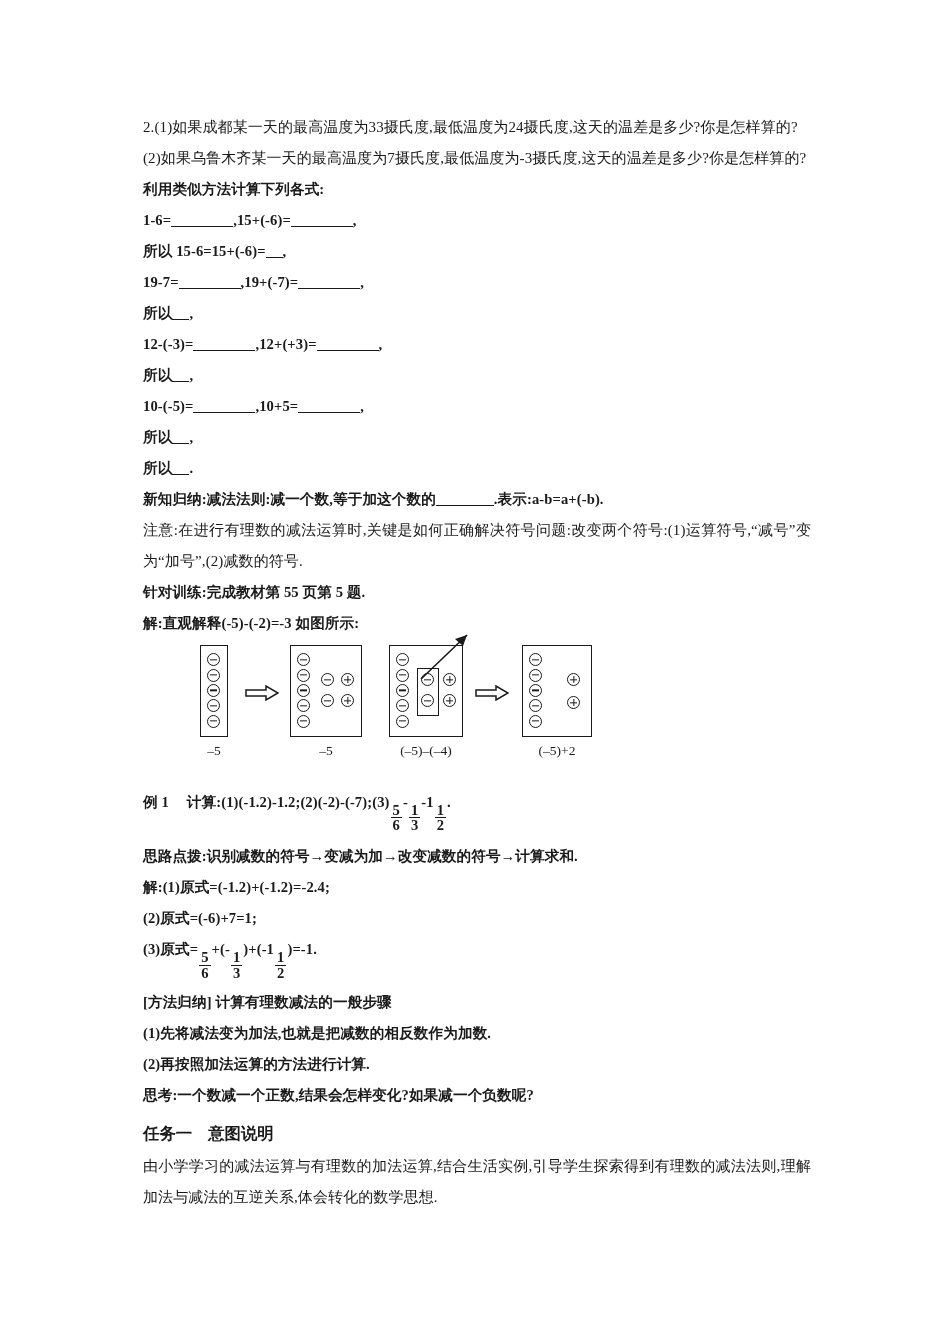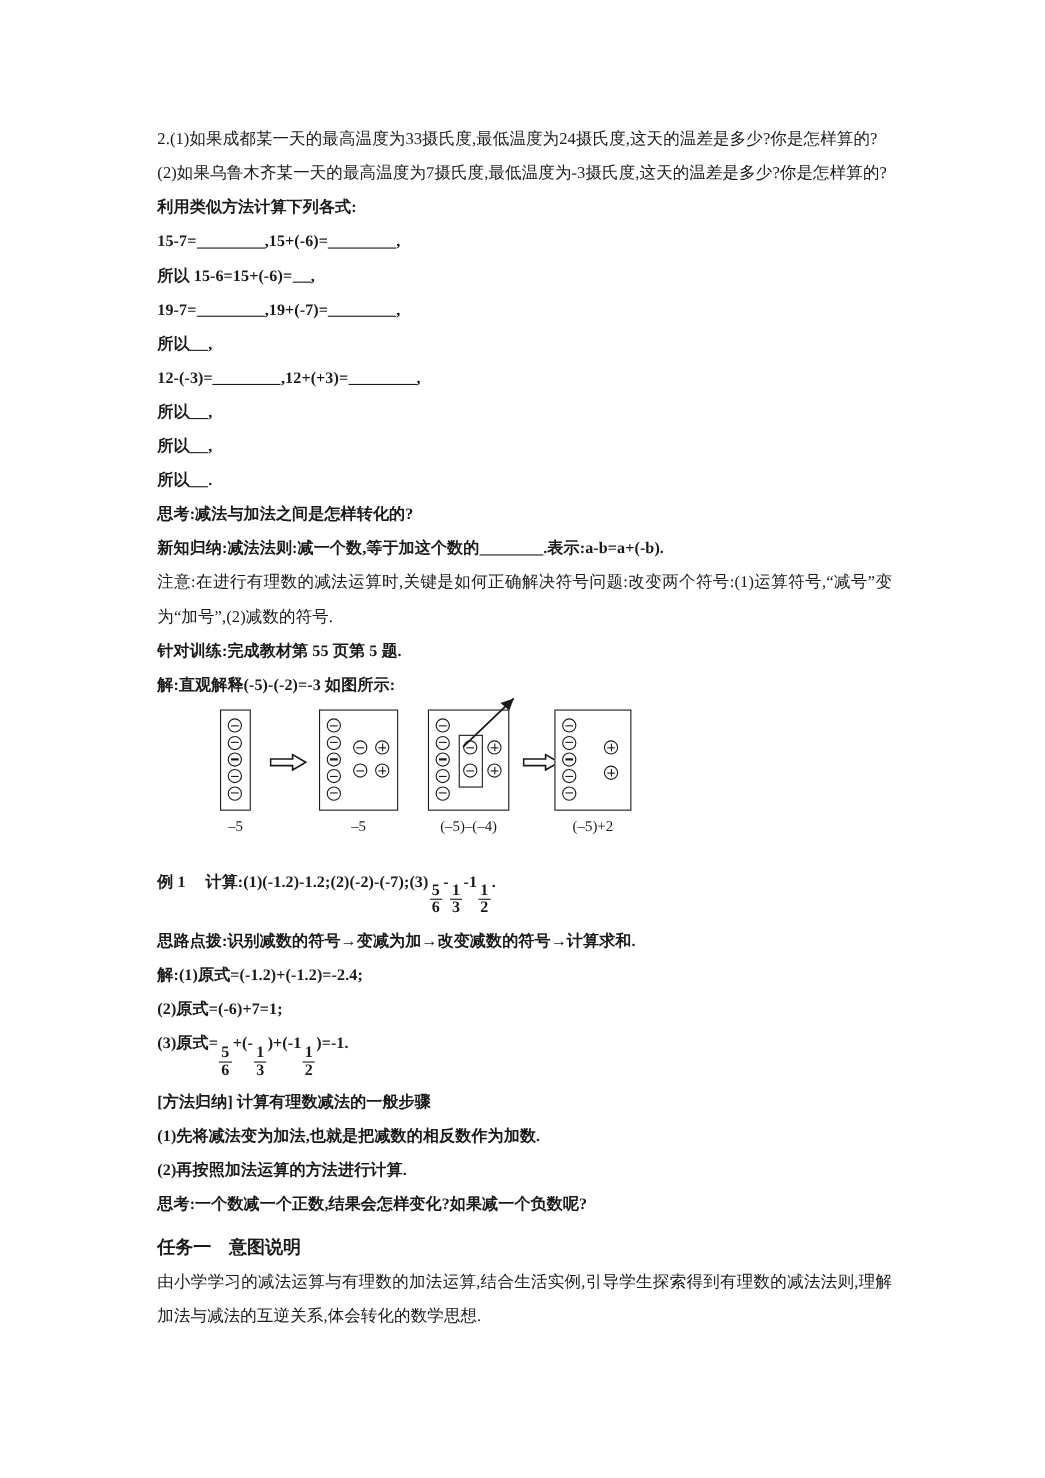--- a/index.html
+++ b/index.html
@@ -139,49 +139,51 @@
 </head>
 <body>
 
 <div class="page">
 
   <div class="wrapline">2.(1)如果成都某一天的最高温度为33摄氏度,最低温度为24摄氏度,这天的温差是多少?你是怎样算的?</div>
   <div class="wrapline">(2)如果乌鲁木齐某一天的最高温度为7摄氏度,最低温度为-3摄氏度,这天的温差是多少?你是怎样算的?</div>
   <div class="line">利用类似方法计算下列各式:</div>
 
   <div class="line">
-    <span>15-7=</span><span class="blank-long"></span><span>,15+(-6)=</span><span class="blank-long"></span><span>,</span>
+    <span>1-6=</span><span class="blank-long"></span><span>,15+(-6)=</span><span class="blank-long"></span><span>,</span>
   </div>
   <div class="line">
     <span>所以 15-6=15+(-6)=</span><span class="blank-short"></span><span>,</span>
   </div>
 
   <div class="line">
     <span>19-7=</span><span class="blank-long"></span><span>,19+(-7)=</span><span class="blank-long"></span><span>,</span>
   </div>
   <div class="line">
     <span>所以</span><span class="blank-short"></span><span>,</span>
   </div>
 
   <div class="line">
     <span>12-(-3)=</span><span class="blank-long"></span><span>,12+(+3)=</span><span class="blank-long"></span><span>,</span>
   </div>
   <div class="line">
     <span>所以</span><span class="blank-short"></span><span>,</span>
   </div>
 
   <div class="line">
+    <span>10-(-5)=</span><span class="blank-long"></span><span>,10+5=</span><span class="blank-long"></span><span>,</span>
+  </div>
+  <div class="line">
     <span>所以</span><span class="blank-short"></span><span>,</span>
   </div>
 
   <div class="line">
     <span>所以</span><span class="blank-short"></span><span>.</span>
   </div>
 
-  <div class="line">思考:减法与加法之间是怎样转化的?</div>
 
   <div class="line">
     <span>新知归纳:减法法则:减一个数,等于加这个数的</span><span class="blank-mid"></span><span>.表示:a-b=a+(-b).</span>
   </div>
 
   <div class="wrapline">注意:在进行有理数的减法运算时,关键是如何正确解决符号问题:改变两个符号:(1)运算符号,“减号”变为“加号”,(2)减数的符号.</div>
 
   <div class="line">针对训练:完成教材第 55 页第 5 题.</div>
   <div class="line">解:直观解释(-5)-(-2)=-3 如图所示:</div>
 
@@ -254,21 +256,21 @@
       </div>
       <div class="dcap">(–5)–(–4)</div>
     </div>
 
     <div class="arrow-r" style="left:284px;top:40px;">
       <svg width="34" height="16" viewBox="0 0 34 16">
         <path d="M1 5 H21 V1 L33 8 L21 15 V11 H1 Z" fill="none" stroke="#1a1a1a" stroke-width="1.5"></path>
       </svg>
     </div>
 
-    <div class="dgrp" style="left:308px;width:80px;">
+    <div class="dgrp" style="left:326px;width:80px;">
       <div class="dbox" style="width:70px;height:92px;margin-left:5px;">
         <div class="col" style="left:6.4px;top:6px;">
           <div class="chip"></div>
           <div class="chip"></div>
           <div class="chip"></div>
           <div class="chip"></div>
           <div class="chip"></div>
         </div>
         <div class="col" style="left:44px;top:26px;">
           <div class="chip plus"></div>

